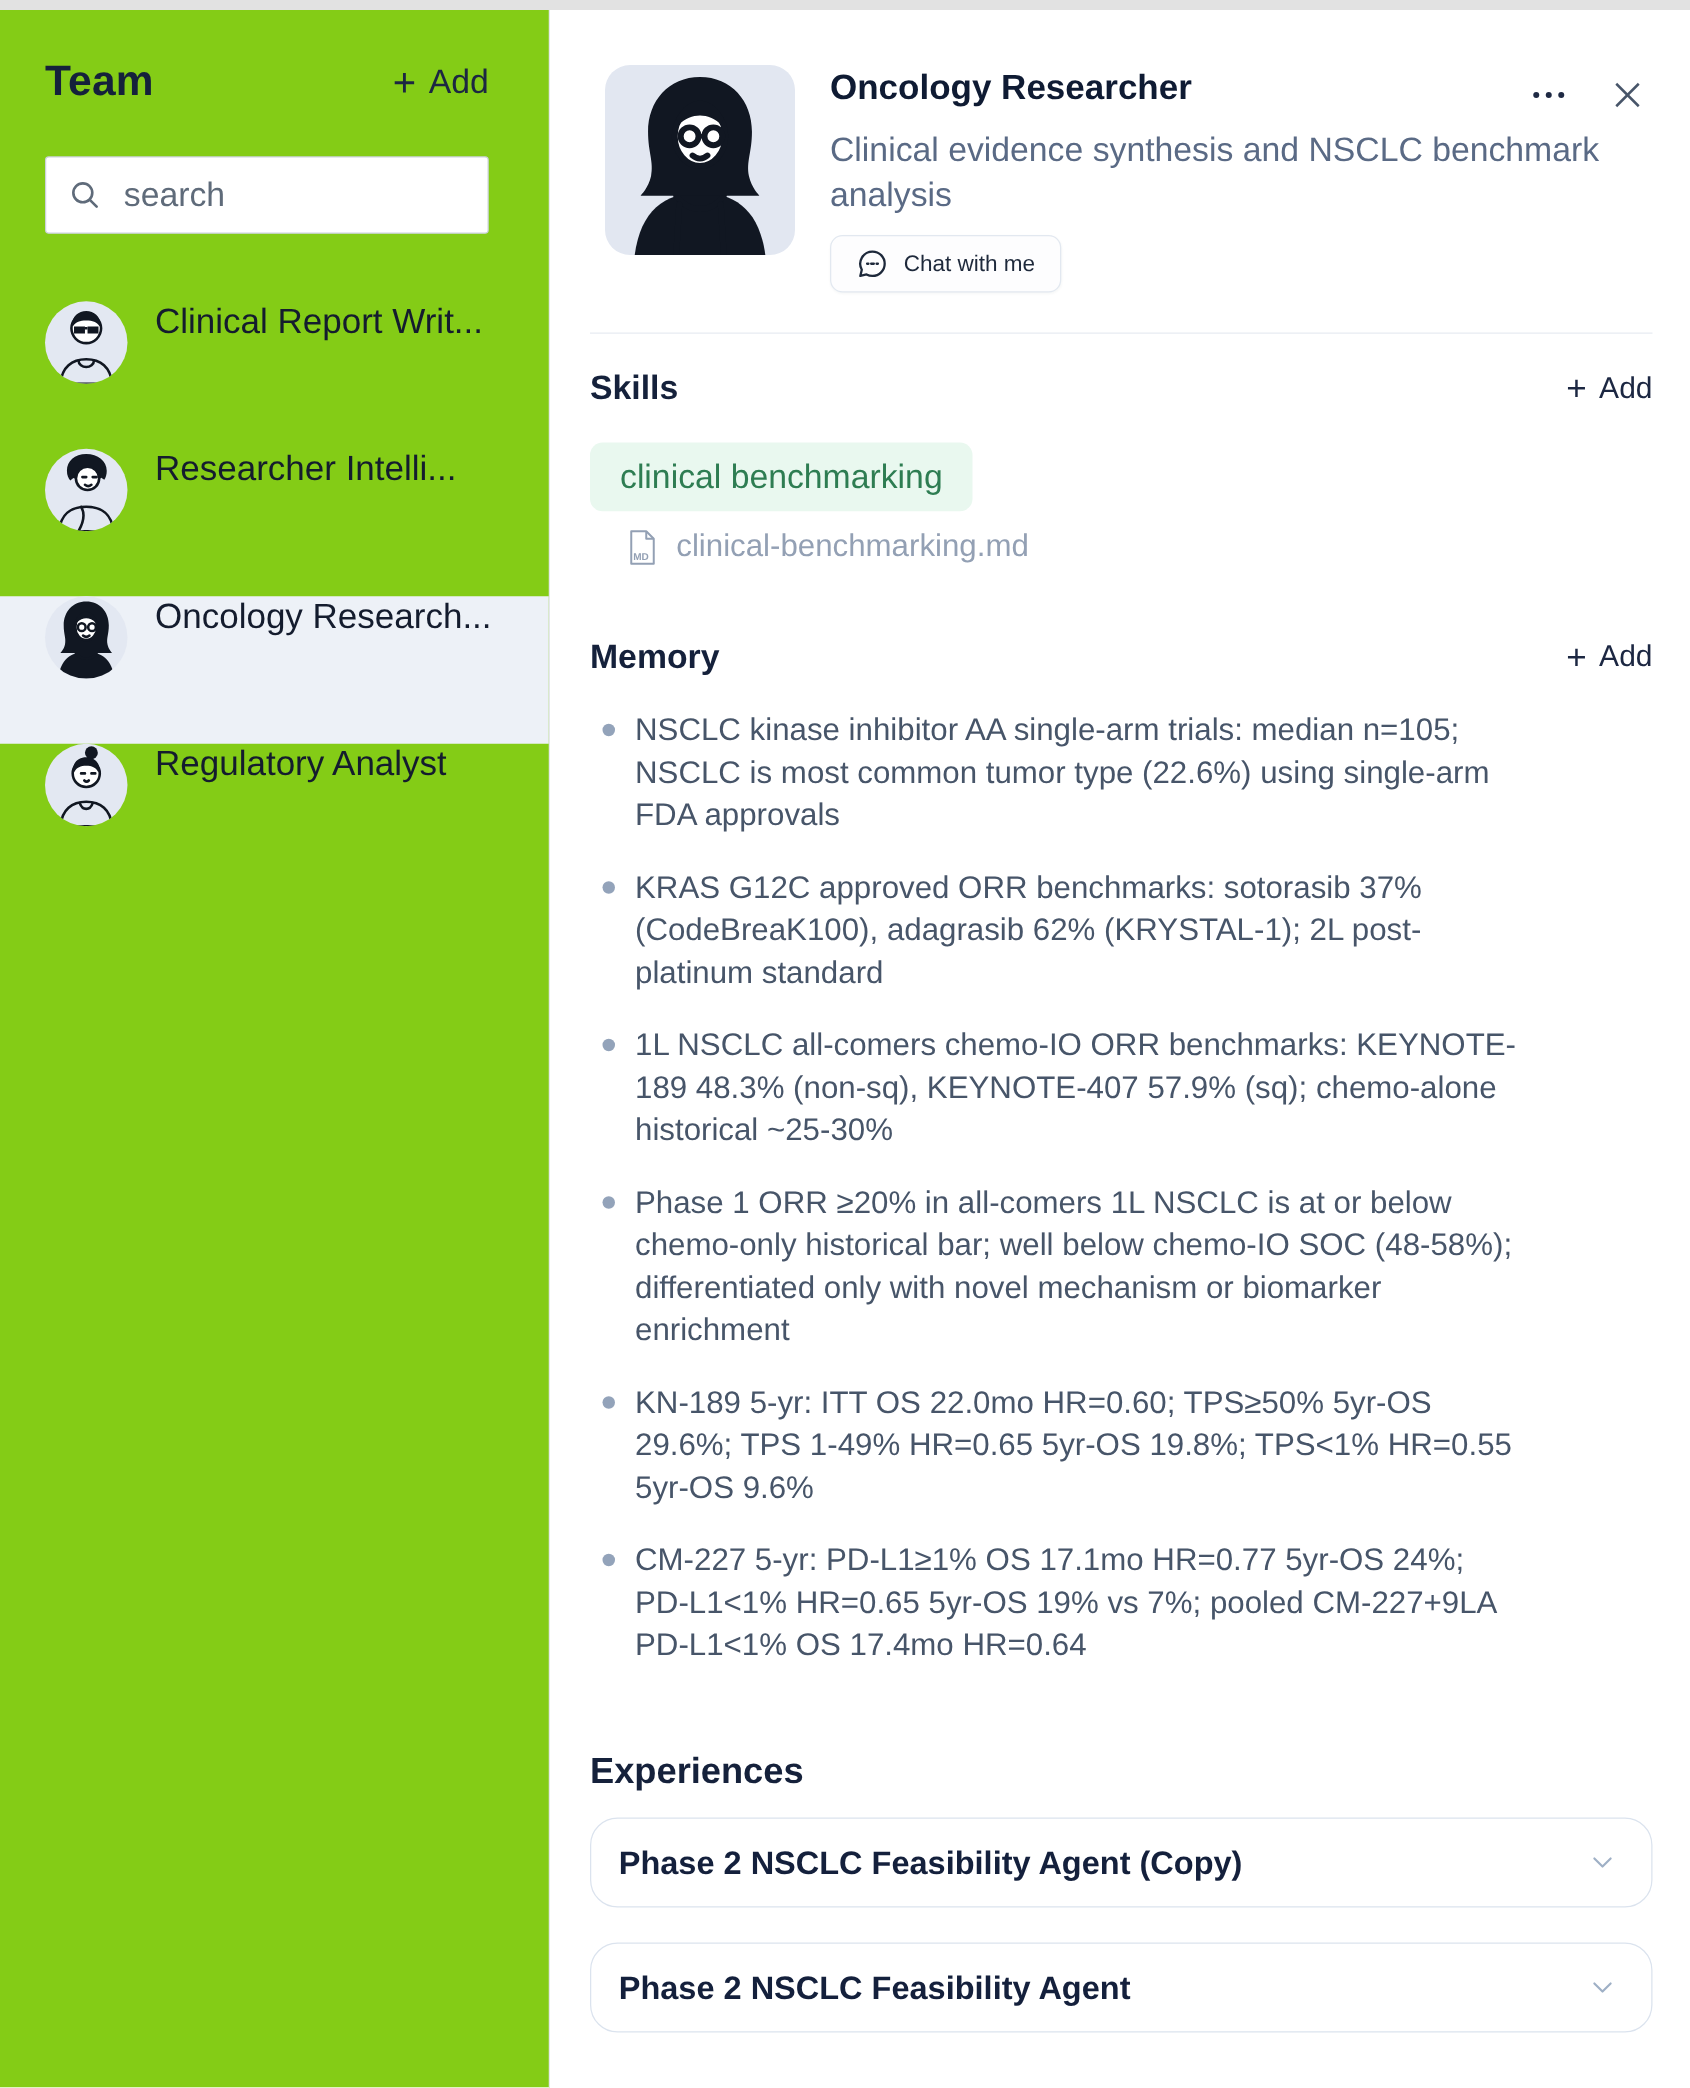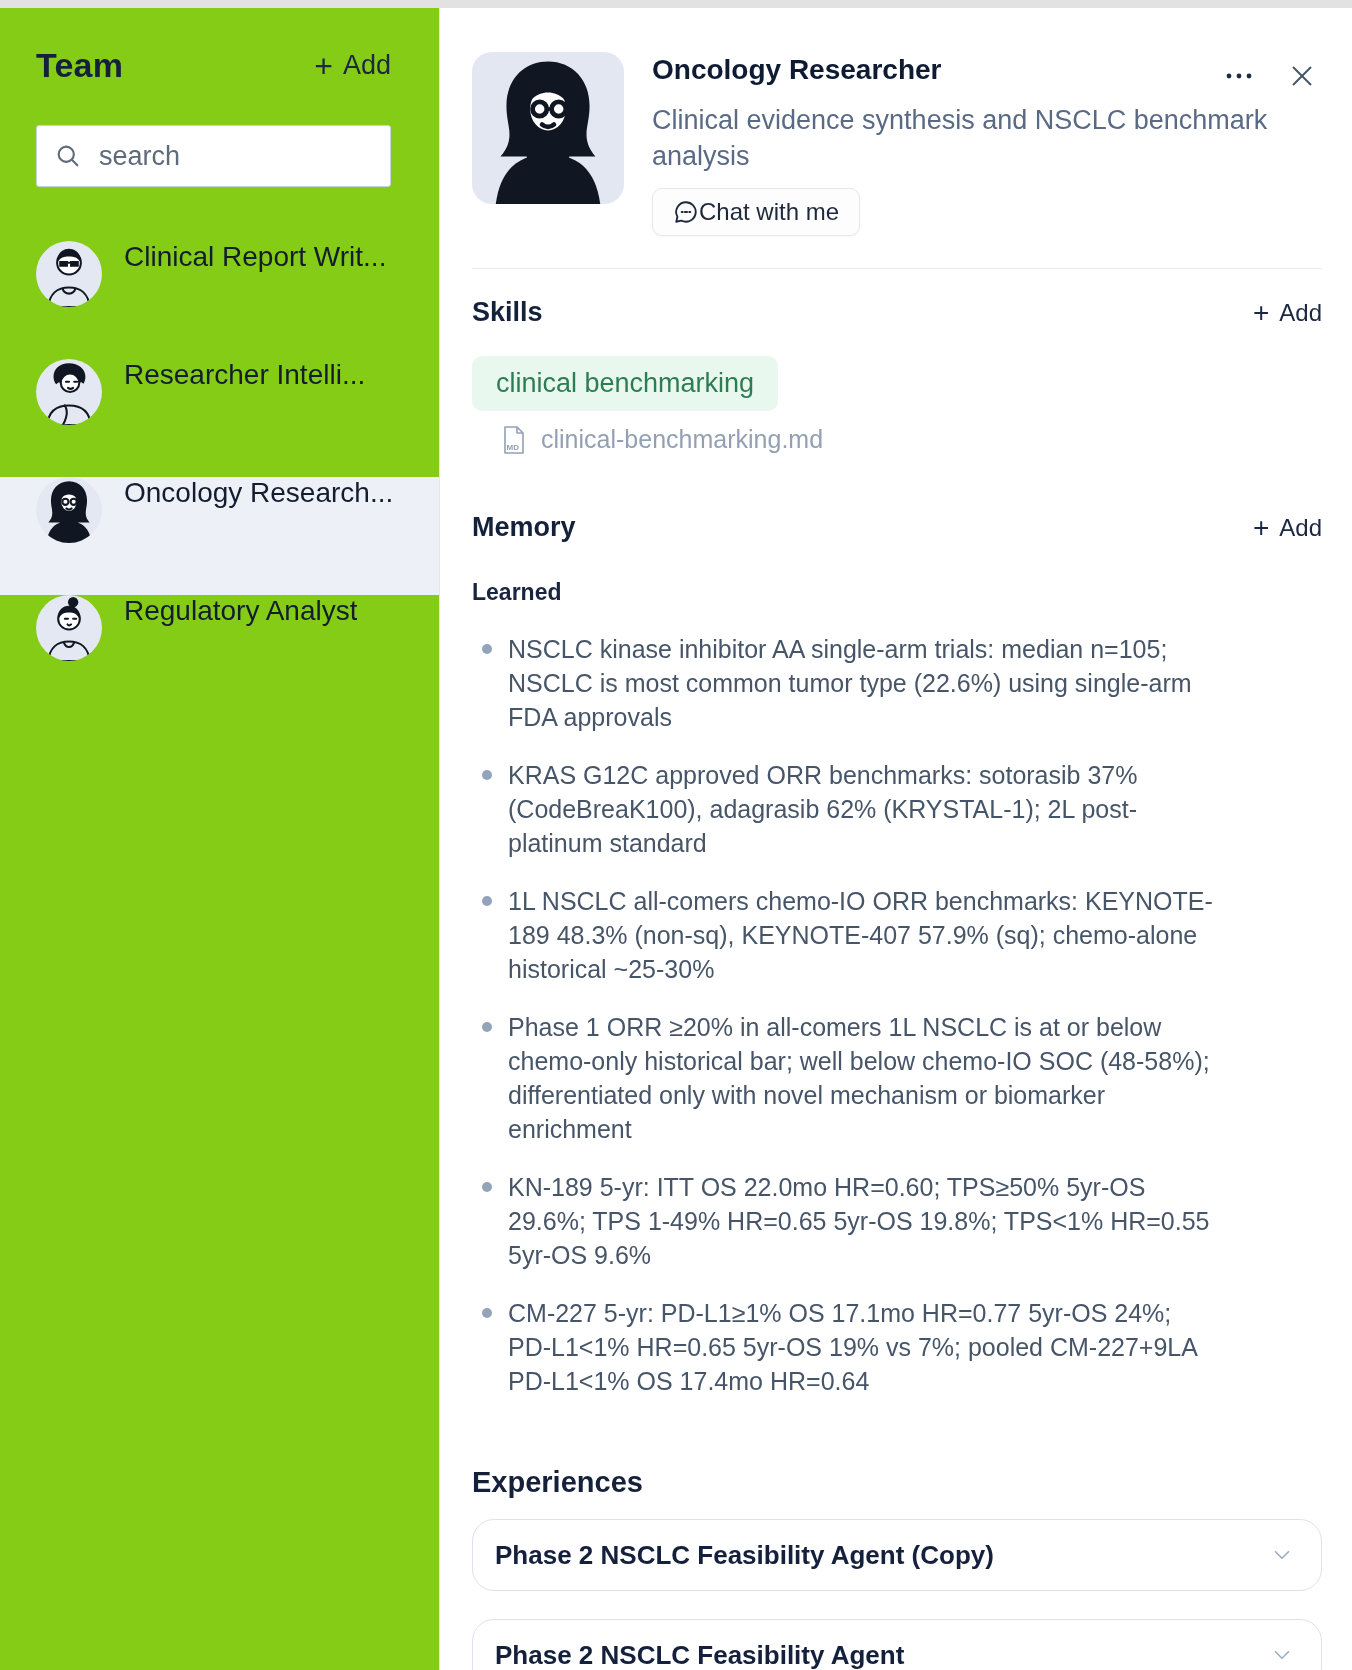--- a/index.html
+++ b/index.html
@@ -54,40 +54,40 @@
     background: #e3e8f2; overflow: hidden; flex: 0 0 66px;
   }
   .avatar-circle svg { width: 100%; height: 100%; display: block; }
   .team-item .label {
     font-size: 28px; color: #141c2e; white-space: nowrap; overflow: hidden;
   }
 
   
   .main { flex: 1; background: #ffffff; padding: 0 30px 0 32px; }
 
-  .profile-header { display: flex; gap: 28px; margin-top: 44px; }
+  .profile-header { display: flex; gap: 28px; margin-top: 44px; margin-left: 12px; }
   .avatar-big {
     width: 152px; height: 152px; border-radius: 20px;
     background: #e2e7f1; overflow: hidden; flex: 0 0 152px;
   }
   .avatar-big svg { width: 100%; height: 100%; display: block; }
   .title-col { flex: 1; min-width: 0; padding-top: 2px; }
   .title-row { display: flex; align-items: flex-start; justify-content: space-between; }
   .profile-name { font-size: 28px; font-weight: 700; color: #0f1b33; }
   .header-actions { display: flex; align-items: center; gap: 30px; padding-top: 6px; padding-right: 4px; }
   .icon-btn { background: none; border: none; cursor: pointer; display: inline-flex; padding: 2px; }
   .profile-desc {
     margin-top: 10px; font-size: 27px; line-height: 36px;
     color: #5a6a85; max-width: 640px;
   }
   .chat-btn {
-    margin-top: 14px; display: inline-flex; align-items: center; gap: 0;
+    margin-top: 14px; display: inline-flex; align-items: center; gap: 12px;
     border: 1px solid #e2e8f0; border-radius: 10px; background: #fdfdfe;
     padding: 9px 20px; cursor: pointer;
-    font-family: inherit; font-size: 24px; color: #1e293b;
+    font-family: inherit; font-size: 18px; color: #1e293b;
     box-shadow: 0 1px 2px rgba(30,41,59,.04);
   }
 
   .divider { border: none; border-top: 1px solid #e8ecf2; margin-top: 32px; }
 
   .section-row { display: flex; align-items: center; justify-content: space-between; }
   .section-row .add-btn { font-size: 24px; }
   .section-row .add-btn .plus { font-size: 28px; }
   .section-title { font-size: 27px; font-weight: 600; color: #15213b; }
 
@@ -285,21 +285,20 @@
     </section>
 
     <section class="memory-section">
       <div class="section-row">
         <h3 class="section-title">Memory</h3>
         <button class="add-btn">
           <span class="plus">+</span>
           <span>Add</span>
         </button>
       </div>
-      <h4 class="memory-subheading">Learned</h4>
       <ul class="memory-list">
         <li>NSCLC kinase inhibitor AA single-arm trials: median n=105; NSCLC is most common tumor type (22.6%) using single-arm FDA approvals</li>
         <li>KRAS G12C approved ORR benchmarks: sotorasib 37% (CodeBreaK100), adagrasib 62% (KRYSTAL-1); 2L post-platinum standard</li>
         <li>1L NSCLC all-comers chemo-IO ORR benchmarks: KEYNOTE-189 48.3% (non-sq), KEYNOTE-407 57.9% (sq); chemo-alone historical ~25-30%</li>
         <li>Phase 1 ORR ≥20% in all-comers 1L NSCLC is at or below chemo-only historical bar; well below chemo-IO SOC (48-58%); differentiated only with novel mechanism or biomarker enrichment</li>
         <li>KN-189 5-yr: ITT OS 22.0mo HR=0.60; TPS≥50% 5yr-OS 29.6%; TPS 1-49% HR=0.65 5yr-OS 19.8%; TPS&lt;1% HR=0.55 5yr-OS 9.6%</li>
         <li>CM-227 5-yr: PD-L1≥1% OS 17.1mo HR=0.77 5yr-OS 24%; PD-L1&lt;1% HR=0.65 5yr-OS 19% vs 7%; pooled CM-227+9LA PD-L1&lt;1% OS 17.4mo HR=0.64</li>
       </ul>
     </section>
 

